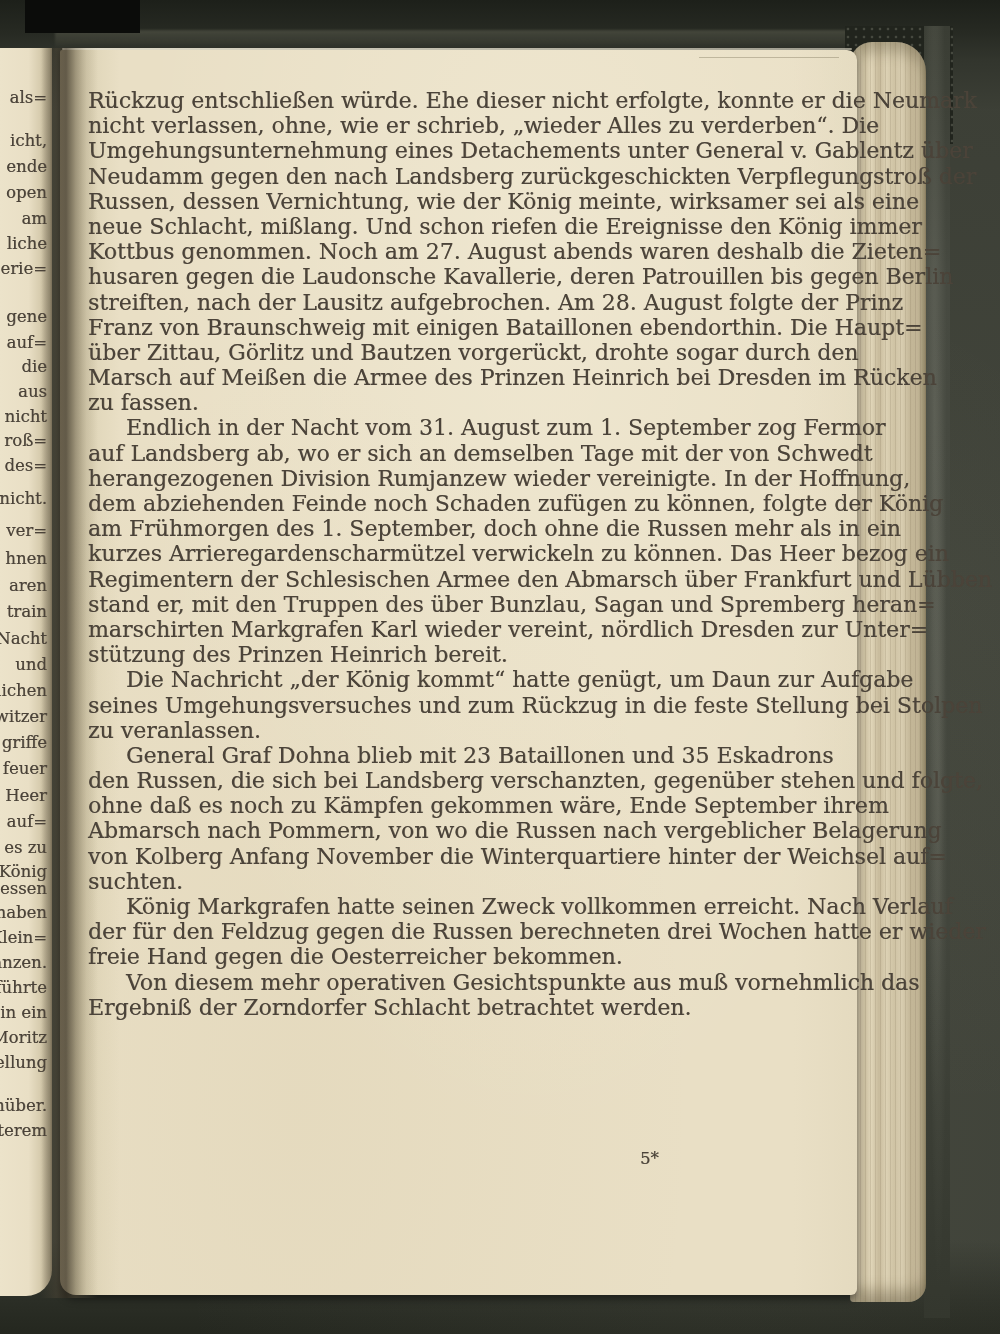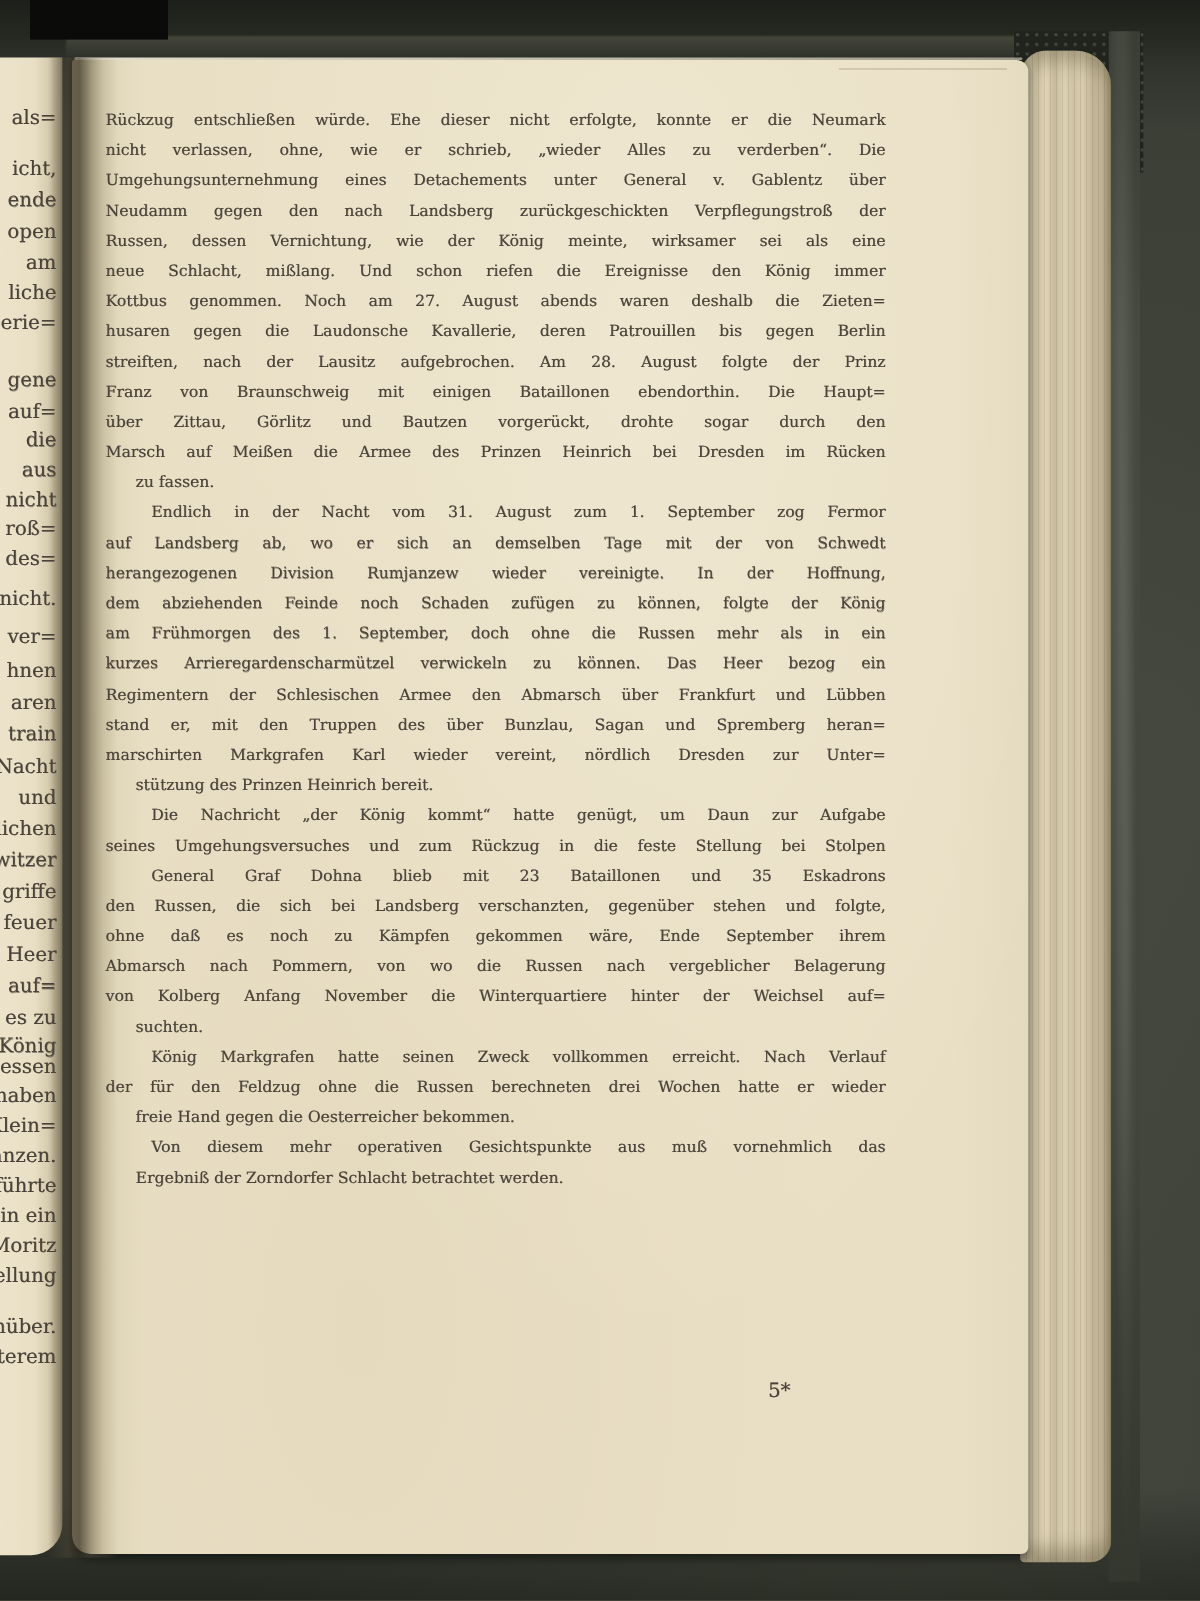--- a/index.html
+++ b/index.html
@@ -94,27 +94,27 @@
       rgba(140,128,100,0.15) 80%,
       rgba(0,0,0,0) 100%);
     pointer-events:none;
   }
   
   .text-block{
     position:absolute;left:88px;top:88px;width:650px;
     color:#4b4339;
   }
   .line{
-    height:25.2px;line-height:25.2px;font-size:13px;
+    height:25.2px;line-height:25.2px;font-size:22px;
     text-align:justify;text-align-last:justify;
     text-shadow:0.4px 0.2px 0 rgba(75,67,57,0.55);
     white-space:nowrap;overflow:visible;
   }
   .line.ind{padding-left:38px;}
-  .line.nj{text-align-last:left;margin-left:25px;}
+  .line.nj{text-align-last:left;}
   .signature{
     position:absolute;left:552px;top:1058px;
     font-size:16.5px;line-height:25px;color:#4b4339;
     text-shadow:0.4px 0.2px 0 rgba(75,67,57,0.55);
   }
 </style>
 </head>
 <body>
 
 <div class="cover-bg"></div>
@@ -193,24 +193,25 @@
     <div class="line">herangezogenen Division Rumjanzew wieder vereinigte.  In der Hoffnung,</div>
     <div class="line">dem abziehenden Feinde noch Schaden zufügen zu können, folgte der König</div>
     <div class="line">am Frühmorgen des 1. September, doch ohne die Russen mehr als in ein</div>
     <div class="line">kurzes Arrieregardenscharmützel verwickeln zu können.  Das Heer bezog ein</div>
     <div class="line">Regimentern der Schlesischen Armee den Abmarsch über Frankfurt und Lübben</div>
     <div class="line">stand er, mit den Truppen des über Bunzlau, Sagan und Spremberg heran=</div>
     <div class="line">marschirten Markgrafen Karl wieder vereint, nördlich Dresden zur Unter=</div>
     <div class="line nj">stützung des Prinzen Heinrich bereit.</div>
     <div class="line ind">Die Nachricht „der König kommt“ hatte genügt, um Daun zur Aufgabe</div>
     <div class="line">seines Umgehungsversuches und zum Rückzug in die feste Stellung bei Stolpen</div>
+    <div class="line nj">zu veranlassen.</div>
     <div class="line ind">General Graf Dohna blieb mit 23 Bataillonen und 35 Eskadrons</div>
     <div class="line">den Russen, die sich bei Landsberg verschanzten, gegenüber stehen und folgte,</div>
     <div class="line">ohne daß es noch zu Kämpfen gekommen wäre, Ende September ihrem</div>
     <div class="line">Abmarsch nach Pommern, von wo die Russen nach vergeblicher Belagerung</div>
     <div class="line">von Kolberg Anfang November die Winterquartiere hinter der Weichsel auf=</div>
     <div class="line nj">suchten.</div>
     <div class="line ind">König Markgrafen hatte seinen Zweck vollkommen erreicht.  Nach Verlauf</div>
-    <div class="line">der für den Feldzug ohne die Russen berechneten drei Wochen hatte er wieder</div>
+    <div class="line">der für den Feldzug gegen die Russen berechneten drei Wochen hatte er wieder</div>
     <div class="line nj">freie Hand gegen die Oesterreicher bekommen.</div>
     <div class="line ind">Von diesem mehr operativen Gesichtspunkte aus muß vornehmlich das</div>
     <div class="line nj">Ergebniß der Zorndorfer Schlacht betrachtet werden.</div>
   </div>
 
 </body></html>

